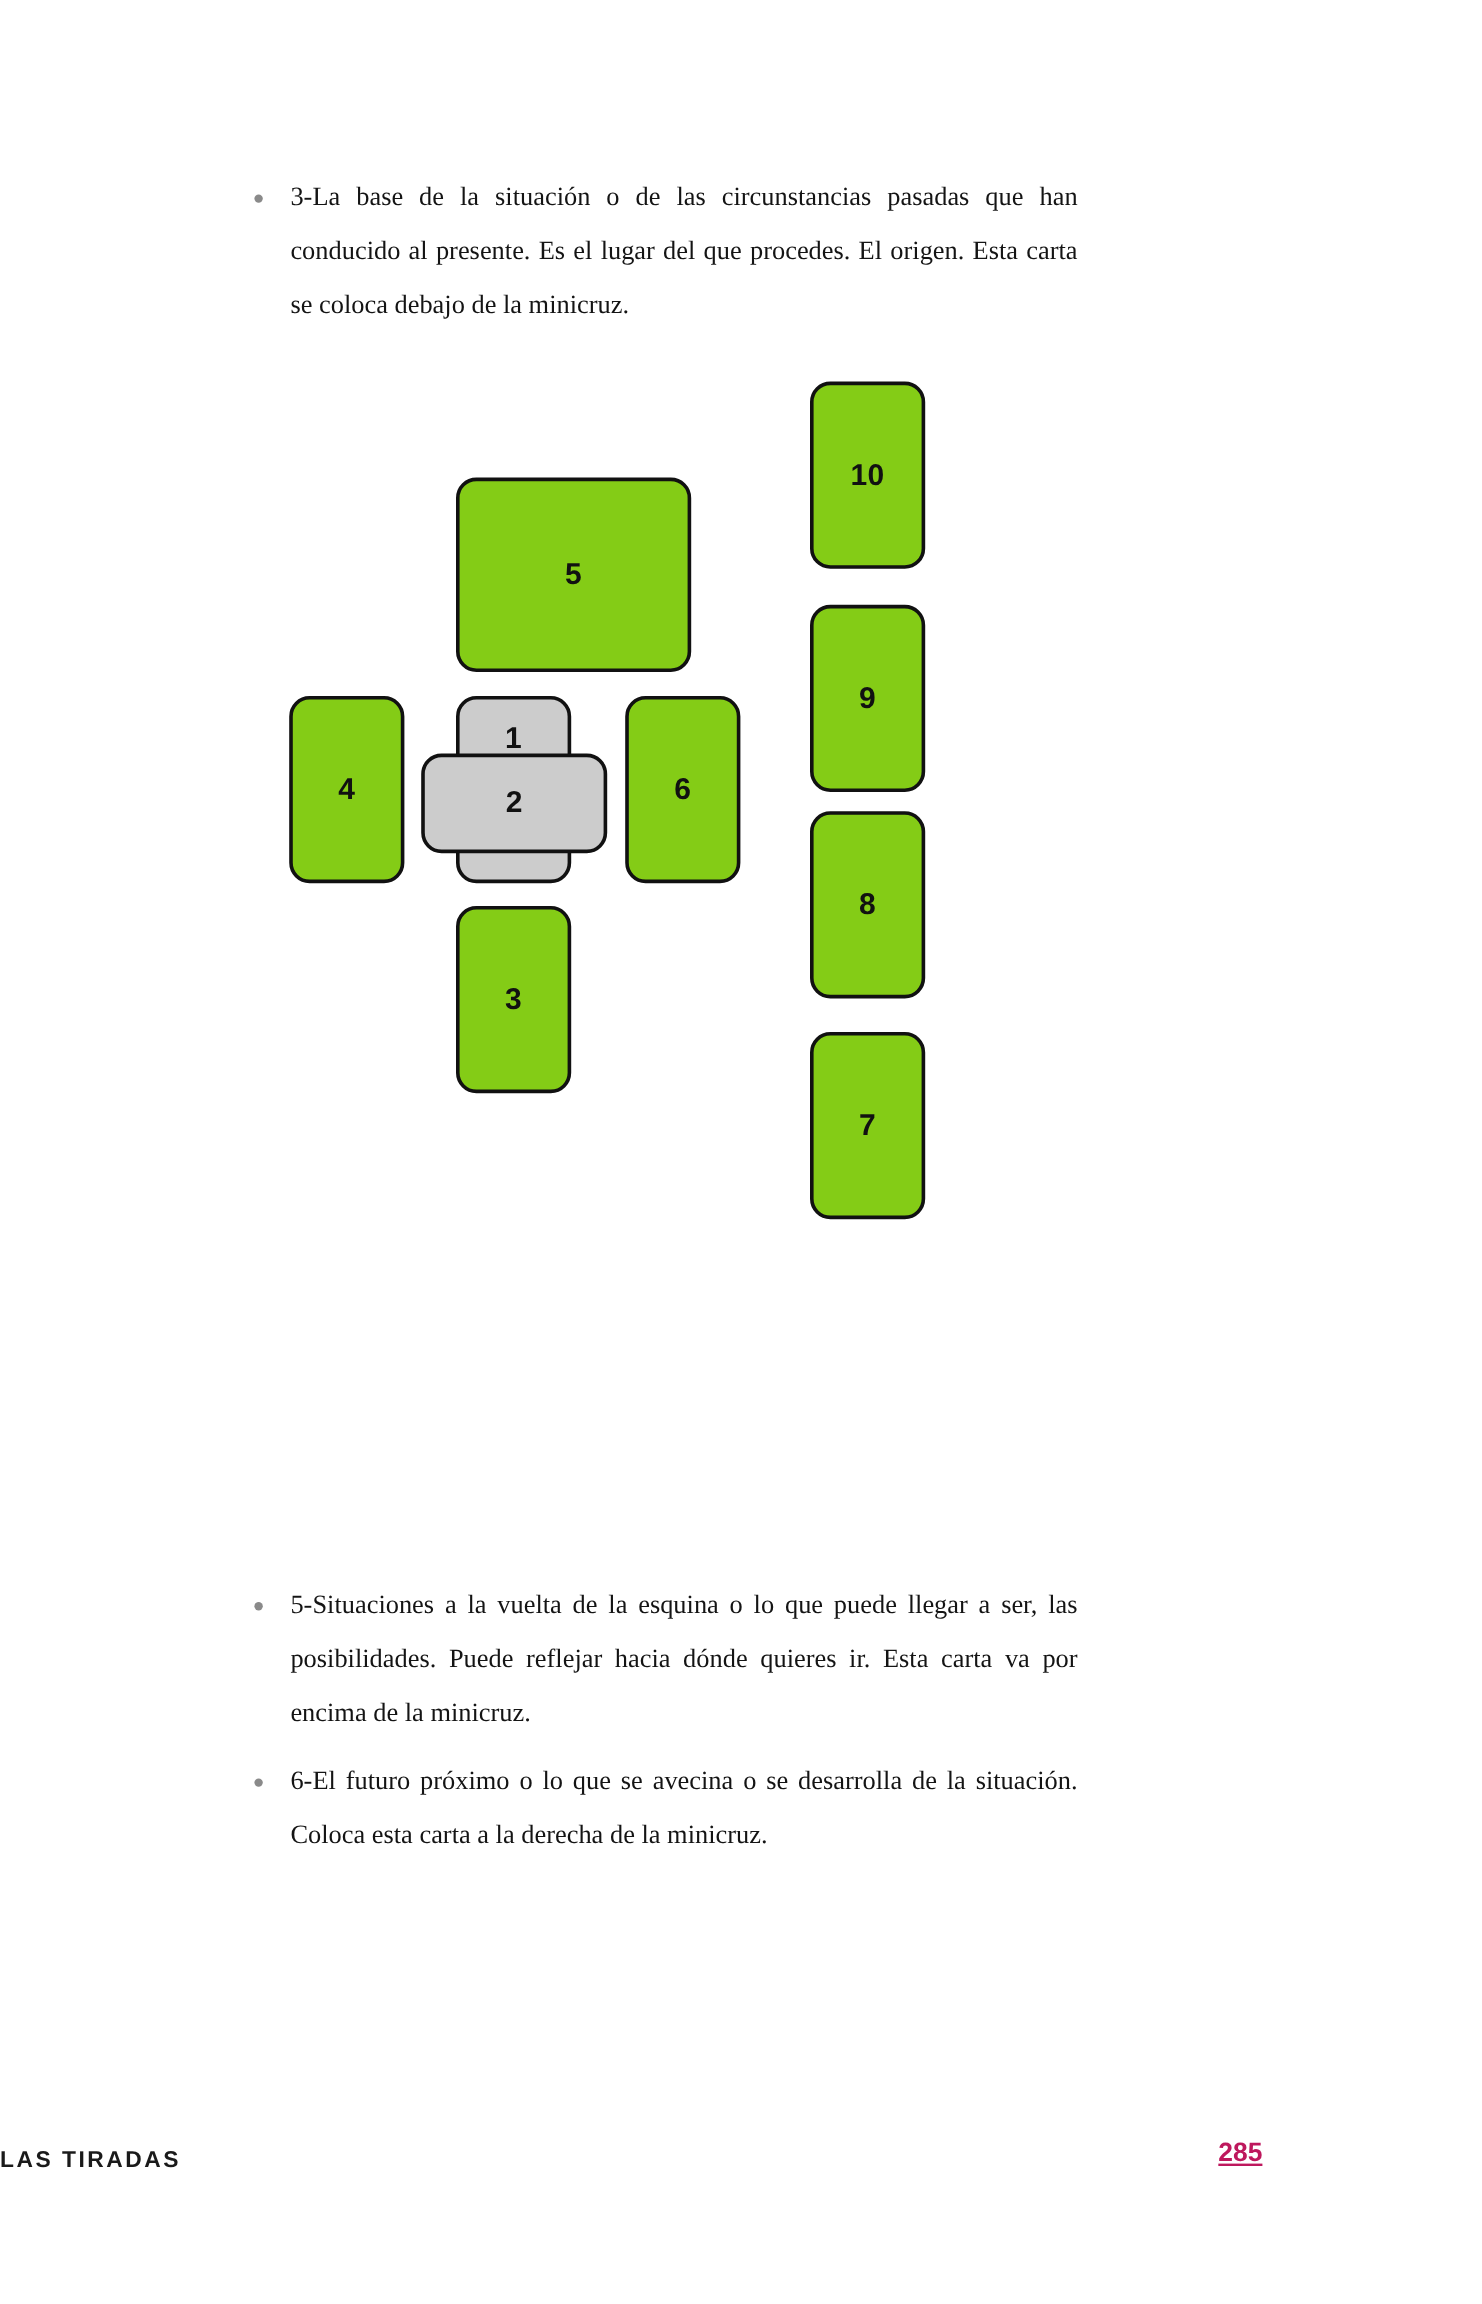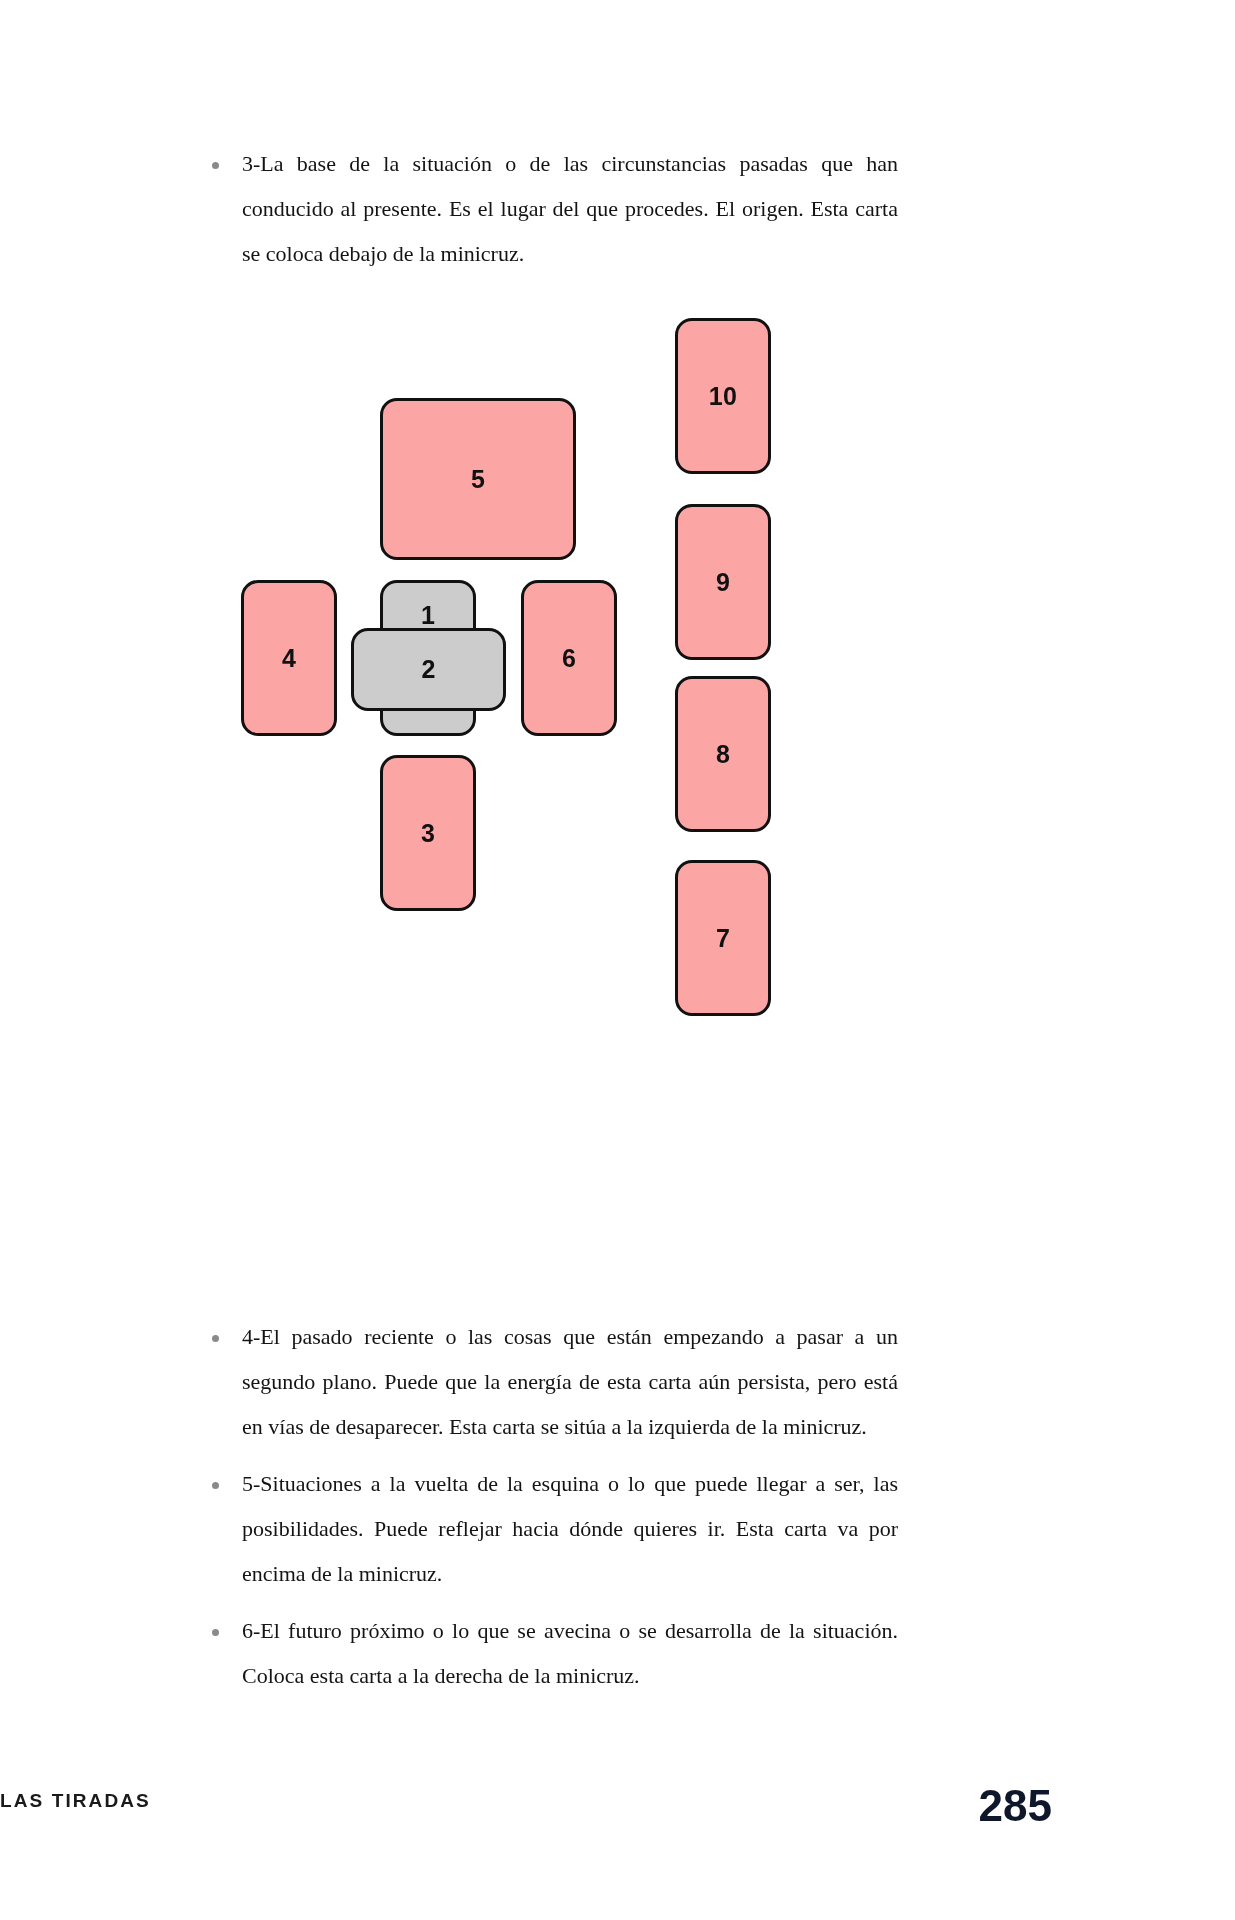--- a/index.html
+++ b/index.html
@@ -65,21 +65,21 @@
     width: 1235px;
     height: 1920px;
     pointer-events: none;
   }
 
   .card {
     position: absolute;
     box-sizing: border-box;
     border: 3.2px solid #111111;
     border-radius: 17px;
-    background: #fca5a5;
+    background: #84cc16;
     display: flex;
     align-items: center;
     justify-content: center;
     font-family: "Liberation Sans", "DejaVu Sans", sans-serif;
     font-weight: bold;
     font-size: 25px;
     color: #111111;
     letter-spacing: 0.3px;
   }
 
@@ -127,22 +127,23 @@
     letter-spacing: 2.1px;
     color: #1a1a1a;
   }
 
   .footer-page {
     position: absolute;
     right: 183px;
     top: -9px;
     font-family: "Liberation Sans", "DejaVu Sans", sans-serif;
     font-weight: bold;
-    font-size: 44px;
-    color: #0f172a;
+    font-size: 22px;
+    color: #be185d;
+    text-decoration: underline;
   }
 </style>
 </head>
 <body>
 
 <div class="page">
 
   <div class="text-block" id="block-top">
     <p class="bullet-item">3-La base de la situación o de las circunstancias pasadas que han conducido al presente. Es el lugar del que procedes. El origen. Esta carta se coloca debajo de la minicruz.</p>
   </div>
@@ -185,21 +186,20 @@
       <span class="num">8</span>
     </div>
 
     <div class="card" style="left:675px; top:860px; width:96px; height:156px;">
       <span class="num">7</span>
     </div>
 
   </div>
 
   <div class="text-block" id="block-bottom">
-    <p class="bullet-item">4-El pasado reciente o las cosas que están empezando a pasar a un segundo plano. Puede que la energía de esta carta aún persista, pero está en vías de desaparecer. Esta carta se sitúa a la izquierda de la minicruz.</p>
     <p class="bullet-item">5-Situaciones a la vuelta de la esquina o lo que puede llegar a ser, las posibilidades. Puede reflejar hacia dónde quieres ir. Esta carta va por encima de la minicruz.</p>
     <p class="bullet-item">6-El futuro próximo o lo que se avecina o se desarrolla de la situación. Coloca esta carta a la derecha de la minicruz.</p>
   </div>
 
   <div class="footer">
     <div class="footer-title">LAS TIRADAS</div>
     <div class="footer-page">285</div>
   </div>
 
 </div>

